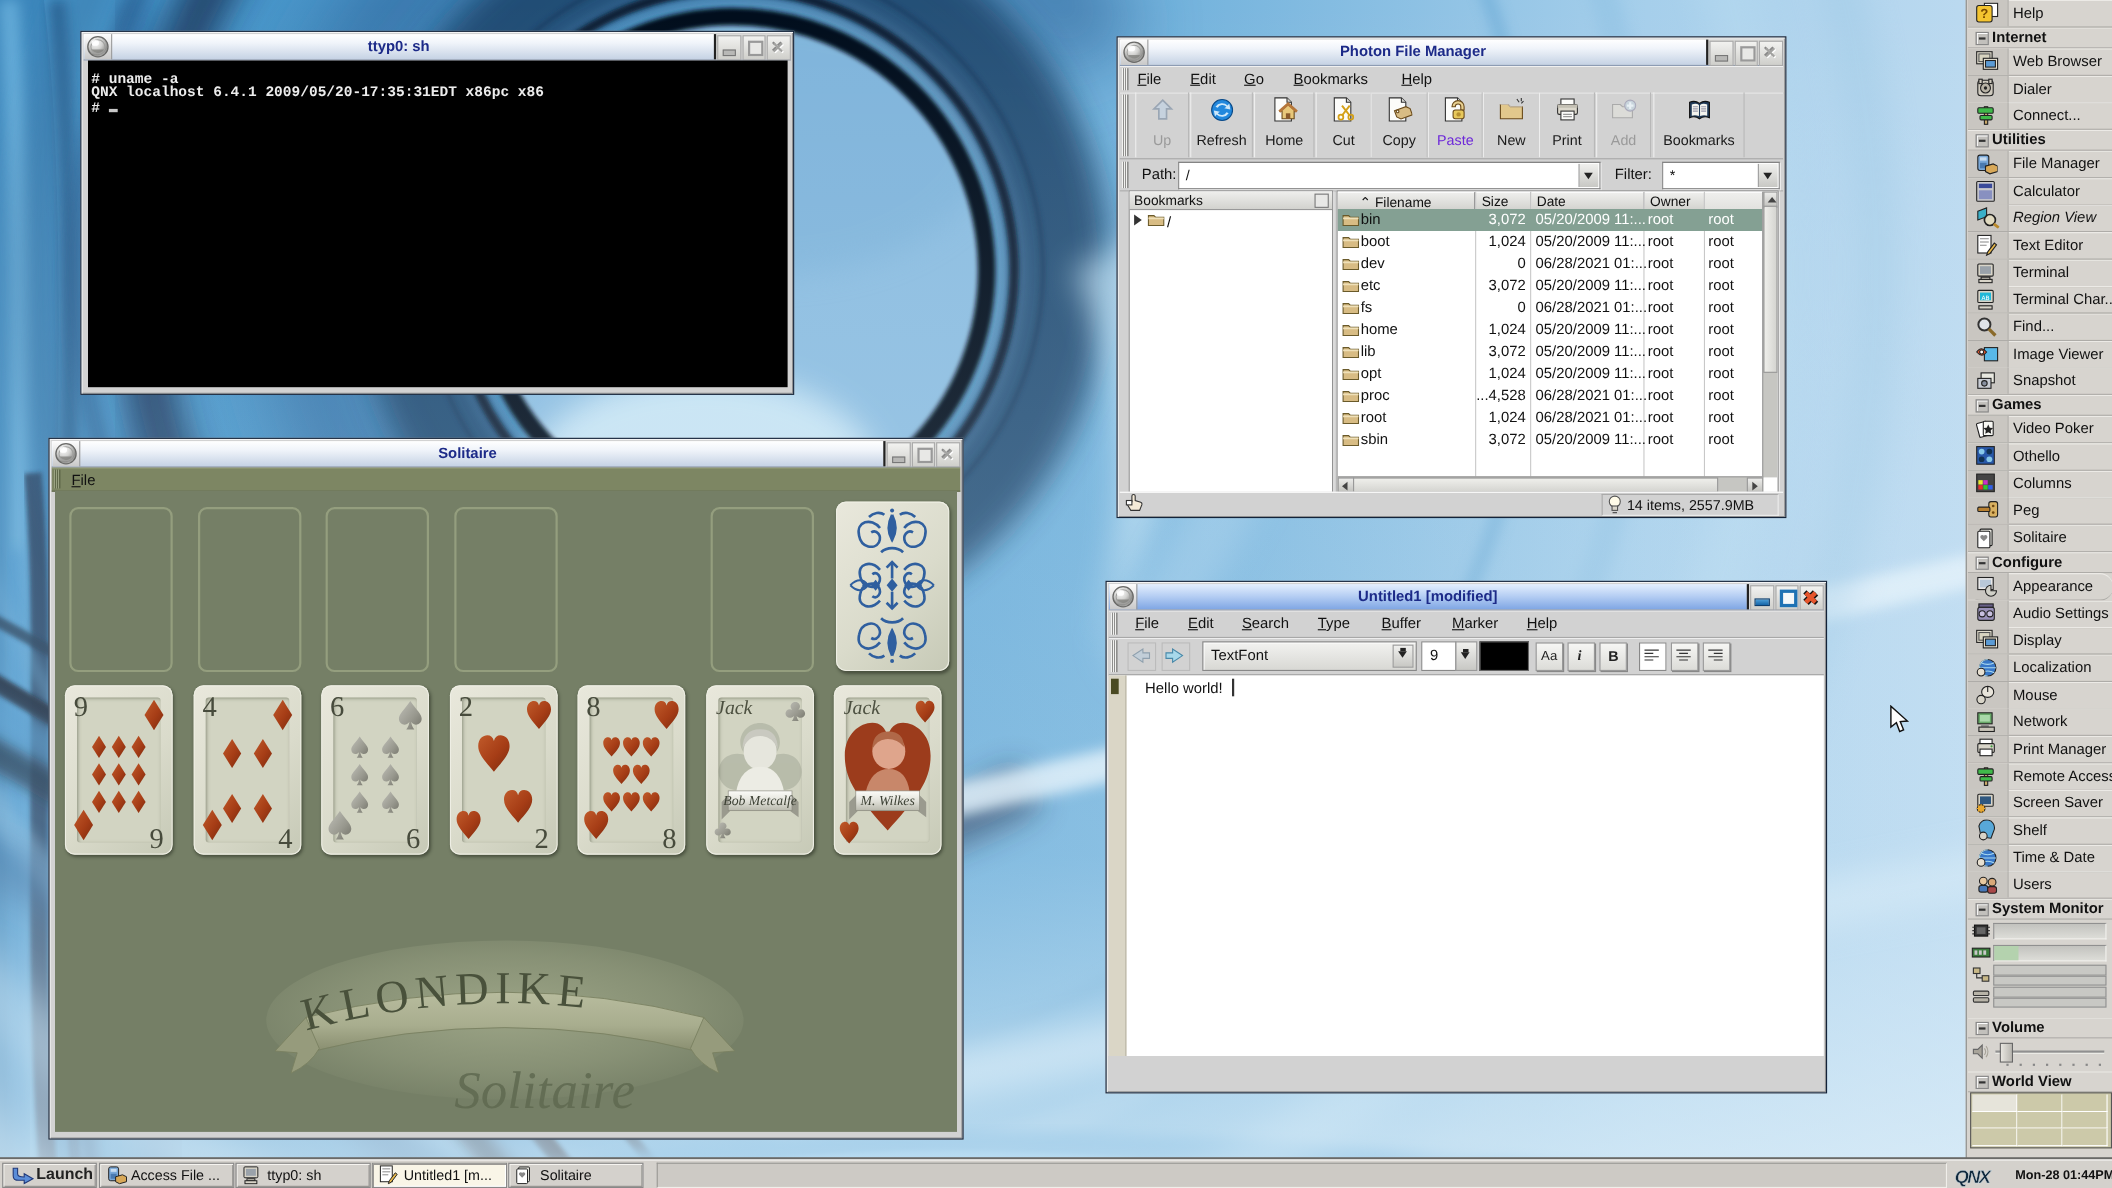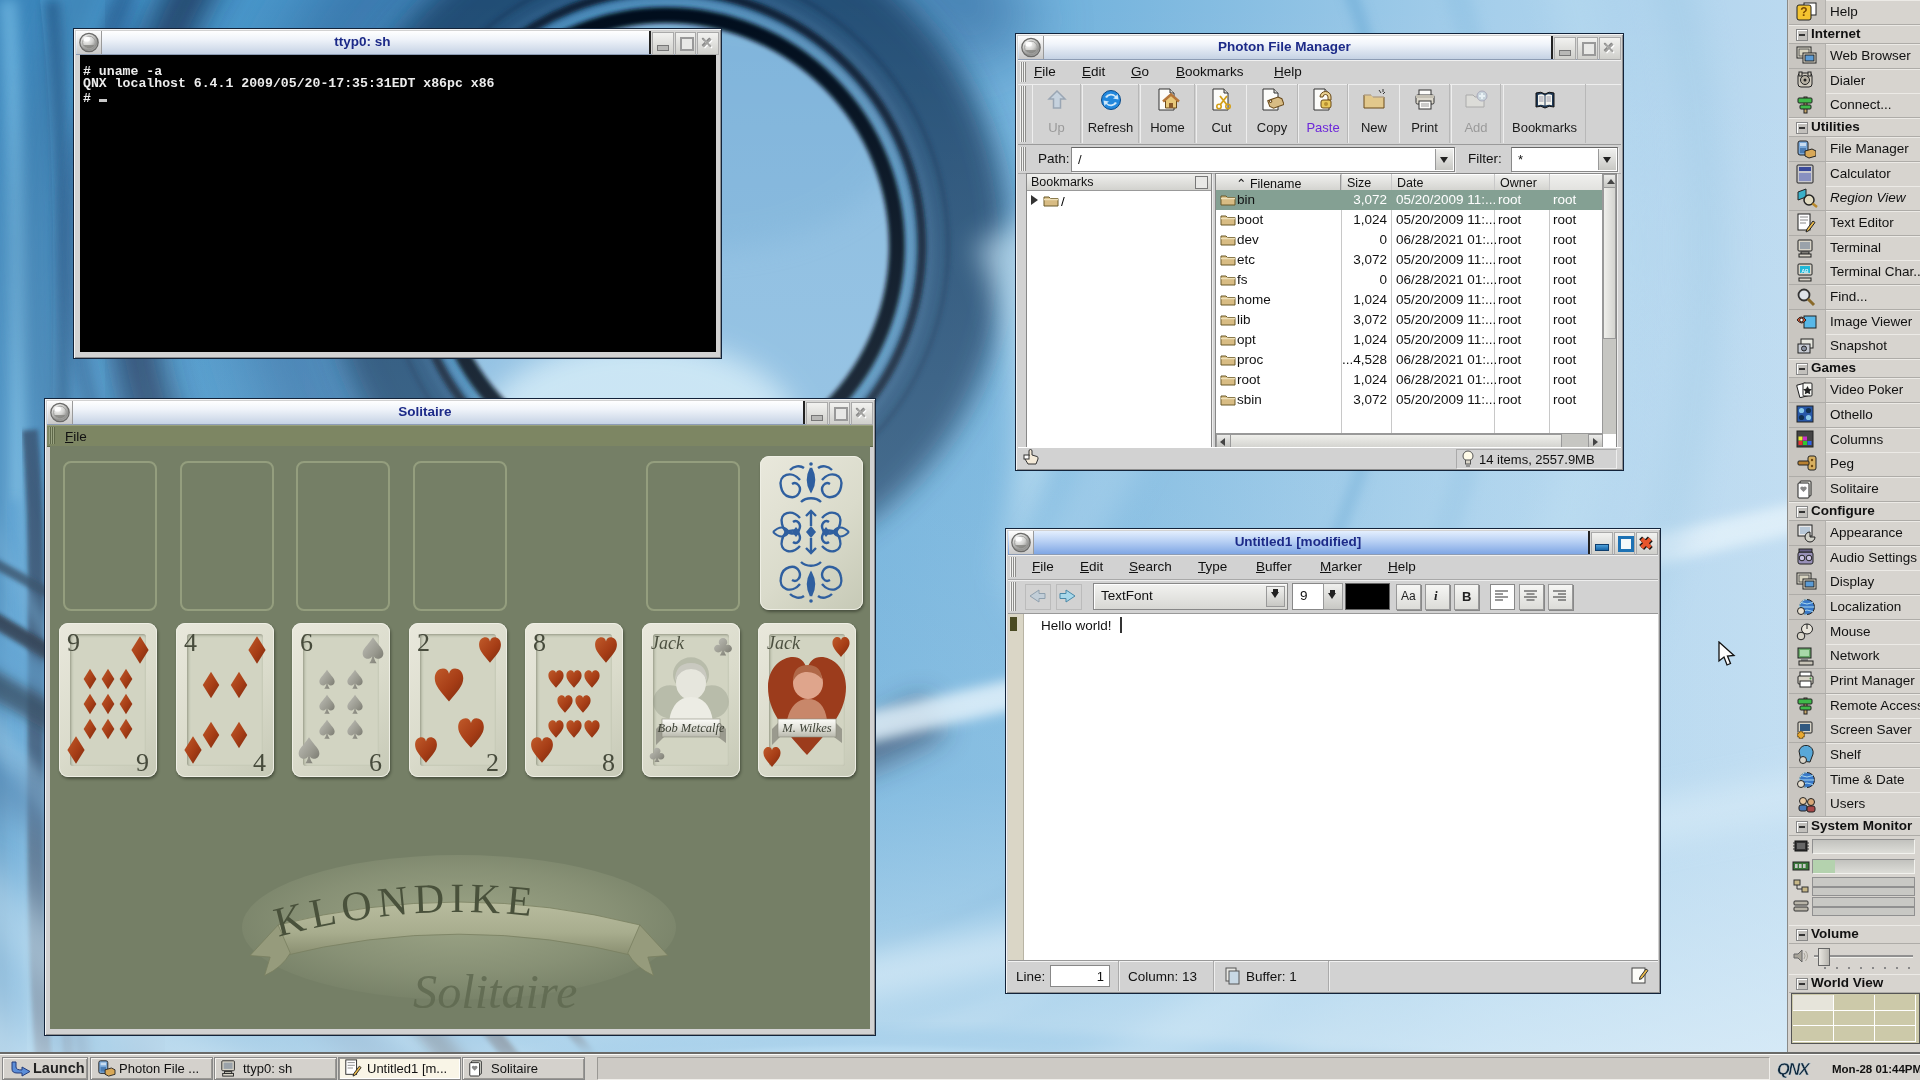--- a/index.html
+++ b/index.html
@@ -810,39 +810,20 @@
           </g>
         </svg></div>
   </div>
   <div style="position:absolute;left:2px;top:85px;right:2px;bottom:33px;background:#fff;">
     <div style="position:absolute;left:0;top:0;bottom:0;width:15px;background:#dad6c6;border-right:1px solid #b8b4a4;">
       <div style="position:absolute;left:2px;top:3px;width:7px;height:14px;background:#4a4a22;"></div>
     </div>
     <span style="position:absolute;left:33px;top:4px;font-size:13.5px;color:#111;">Hello world!</span>
     <div style="position:absolute;left:112px;top:3px;width:1.5px;height:16px;background:#333;"></div>
   </div>
-  <div style="position:absolute;left:2px;bottom:2px;right:2px;height:30px;background:#d2d2d2;border-top:1px solid #999;box-shadow:inset 0 1px 0 #f2f2f2;">
-    <span style="position:absolute;left:8px;top:8px;font-size:13.5px;color:#111;">Line:</span>
-    <div style="position:absolute;left:42px;top:4px;width:58px;height:20px;background:#fff;border:1px solid #888;">
-        <span style="position:absolute;right:5px;top:3px;font-size:13px;color:#111;">1</span>
-      </div>
-    <div style="position:absolute;left:110px;top:0;bottom:0;width:1px;background:#aaa;box-shadow:1px 0 0 #eee;"></div>
-    <span style="position:absolute;left:120px;top:8px;font-size:13.5px;color:#111;">Column: 13</span>
-    <div style="position:absolute;left:205px;top:0;bottom:0;width:1px;background:#aaa;box-shadow:1px 0 0 #eee;"></div>
-    <span style="position:absolute;left:215px;top:5px;"><svg width="20" height="20" viewBox="0 0 20 20">
-          <rect x="3" y="2" width="10" height="13" fill="#e8e8e4" stroke="#555"></rect>
-          <rect x="6" y="5" width="10" height="13" fill="#c8d8e4" stroke="#555"></rect>
-        </svg></span>
-    <span style="position:absolute;left:238px;top:8px;font-size:13.5px;color:#111;">Buffer: 1</span>
-    <div style="position:absolute;left:320px;top:0;bottom:0;width:1px;background:#aaa;box-shadow:1px 0 0 #eee;"></div>
-    <span style="position:absolute;right:8px;top:4px;"><svg width="20" height="20" viewBox="0 0 20 20">
-          <rect x="2" y="3" width="13" height="15" fill="#fcfcf8" stroke="#444"></rect>
-          <path d="M10,12 l6,-8 2,1.5 -6,8 -2.5,1 Z" fill="#e8b84a" stroke="#333"></path>
-        </svg></span>
-  </div>
 </div>
 
 <div id="sidebar">
   <div class="srow" style="top:0px;height:24px;">
       <div class="ic">
         <span class="sic"><svg width="22" height="20" viewBox="0 0 22 20">
             <rect x="8" y="1" width="12" height="12" fill="#fff" stroke="#222"></rect>
             <rect x="1" y="3" width="14" height="15" rx="2" fill="#f4c430" stroke="#222"></rect>
             <text x="8" y="14" font-size="12" font-weight="bold" text-anchor="middle" fill="#7a4a00" font-family="Liberation Sans">?</text>
           </svg></span>
@@ -1041,21 +1022,21 @@
             <rect x="2" y="4" width="11" height="15" rx="1" fill="#fff" stroke="#222"></rect>
             <path d="M7.5,8 C6,6.5 3.5,8 4.5,10 l3,3 3,-3 c1,-2 -1.5,-3.5 -3,-2Z" fill="#888"></path>
           </svg></span>
       </div>
       <div class="lb">Solitaire</div>
     </div>
   <div class="shdr" style="top:502px;">
       <div class="mbox"></div>
       <div class="lb">Configure</div>
     </div>
-  <div class="srow" style="top:521px;height:24px;">
+  <div class="srow" style="top:521px;height:24px;border-radius:12px;">
       <div class="ic">
         <span class="sic"><svg width="22" height="20" viewBox="0 0 22 20">
             <rect x="2" y="2" width="14" height="11" fill="#e8e8e8" stroke="#222"></rect>
             <rect x="4" y="4" width="10" height="7" fill="#b8c8d8"></rect>
             <path d="M14,9 a5,5 0 1,0 5,5 l-5,0 Z" fill="#d0d0c8" stroke="#222"></path>
           </svg></span>
       </div>
       <div class="lb">Appearance</div>
     </div>
   <div class="srow" style="top:546px;height:24px;">
@@ -1264,21 +1245,21 @@
       </svg>
       <div class="lb">Launch</div>
     </div>
   <div class="tb-btn" style="left:90px;width:121px;">
       <span class="tbi"><svg width="20" height="18" viewBox="0 0 20 20">
           <rect x="2" y="2" width="10" height="14" rx="2" fill="#7aa8d8" stroke="#222"></rect>
           <rect x="4" y="4" width="6" height="3" fill="#c8dcf0"></rect>
           <rect x="4" y="9" width="6" height="5" fill="#4a7ab0"></rect>
           <path d="M9,12 l7,-2 4,2 0,5 -7,2 -4,-2 Z" fill="#d8a858" stroke="#222"></path>
         </svg></span>
-      <div class="lb">Photon File ...</div>
+      <div class="lb">Access File ...</div>
     </div>
   <div class="tb-btn" style="left:214px;width:121px;">
       <span class="tbi"><svg width="18" height="18" viewBox="0 0 20 20">
           <rect x="2" y="2" width="14" height="11" rx="1" fill="#d8d4c8" stroke="#222"></rect>
           <rect x="4" y="4" width="10" height="7" fill="#9aa2aa"></rect>
           <rect x="5" y="14" width="8" height="2" fill="#d8d4c8" stroke="#222"></rect>
           <rect x="3" y="16" width="12" height="3" fill="#d8d4c8" stroke="#222"></rect>
         </svg></span>
       <div class="lb">ttyp0: sh</div>
     </div>

